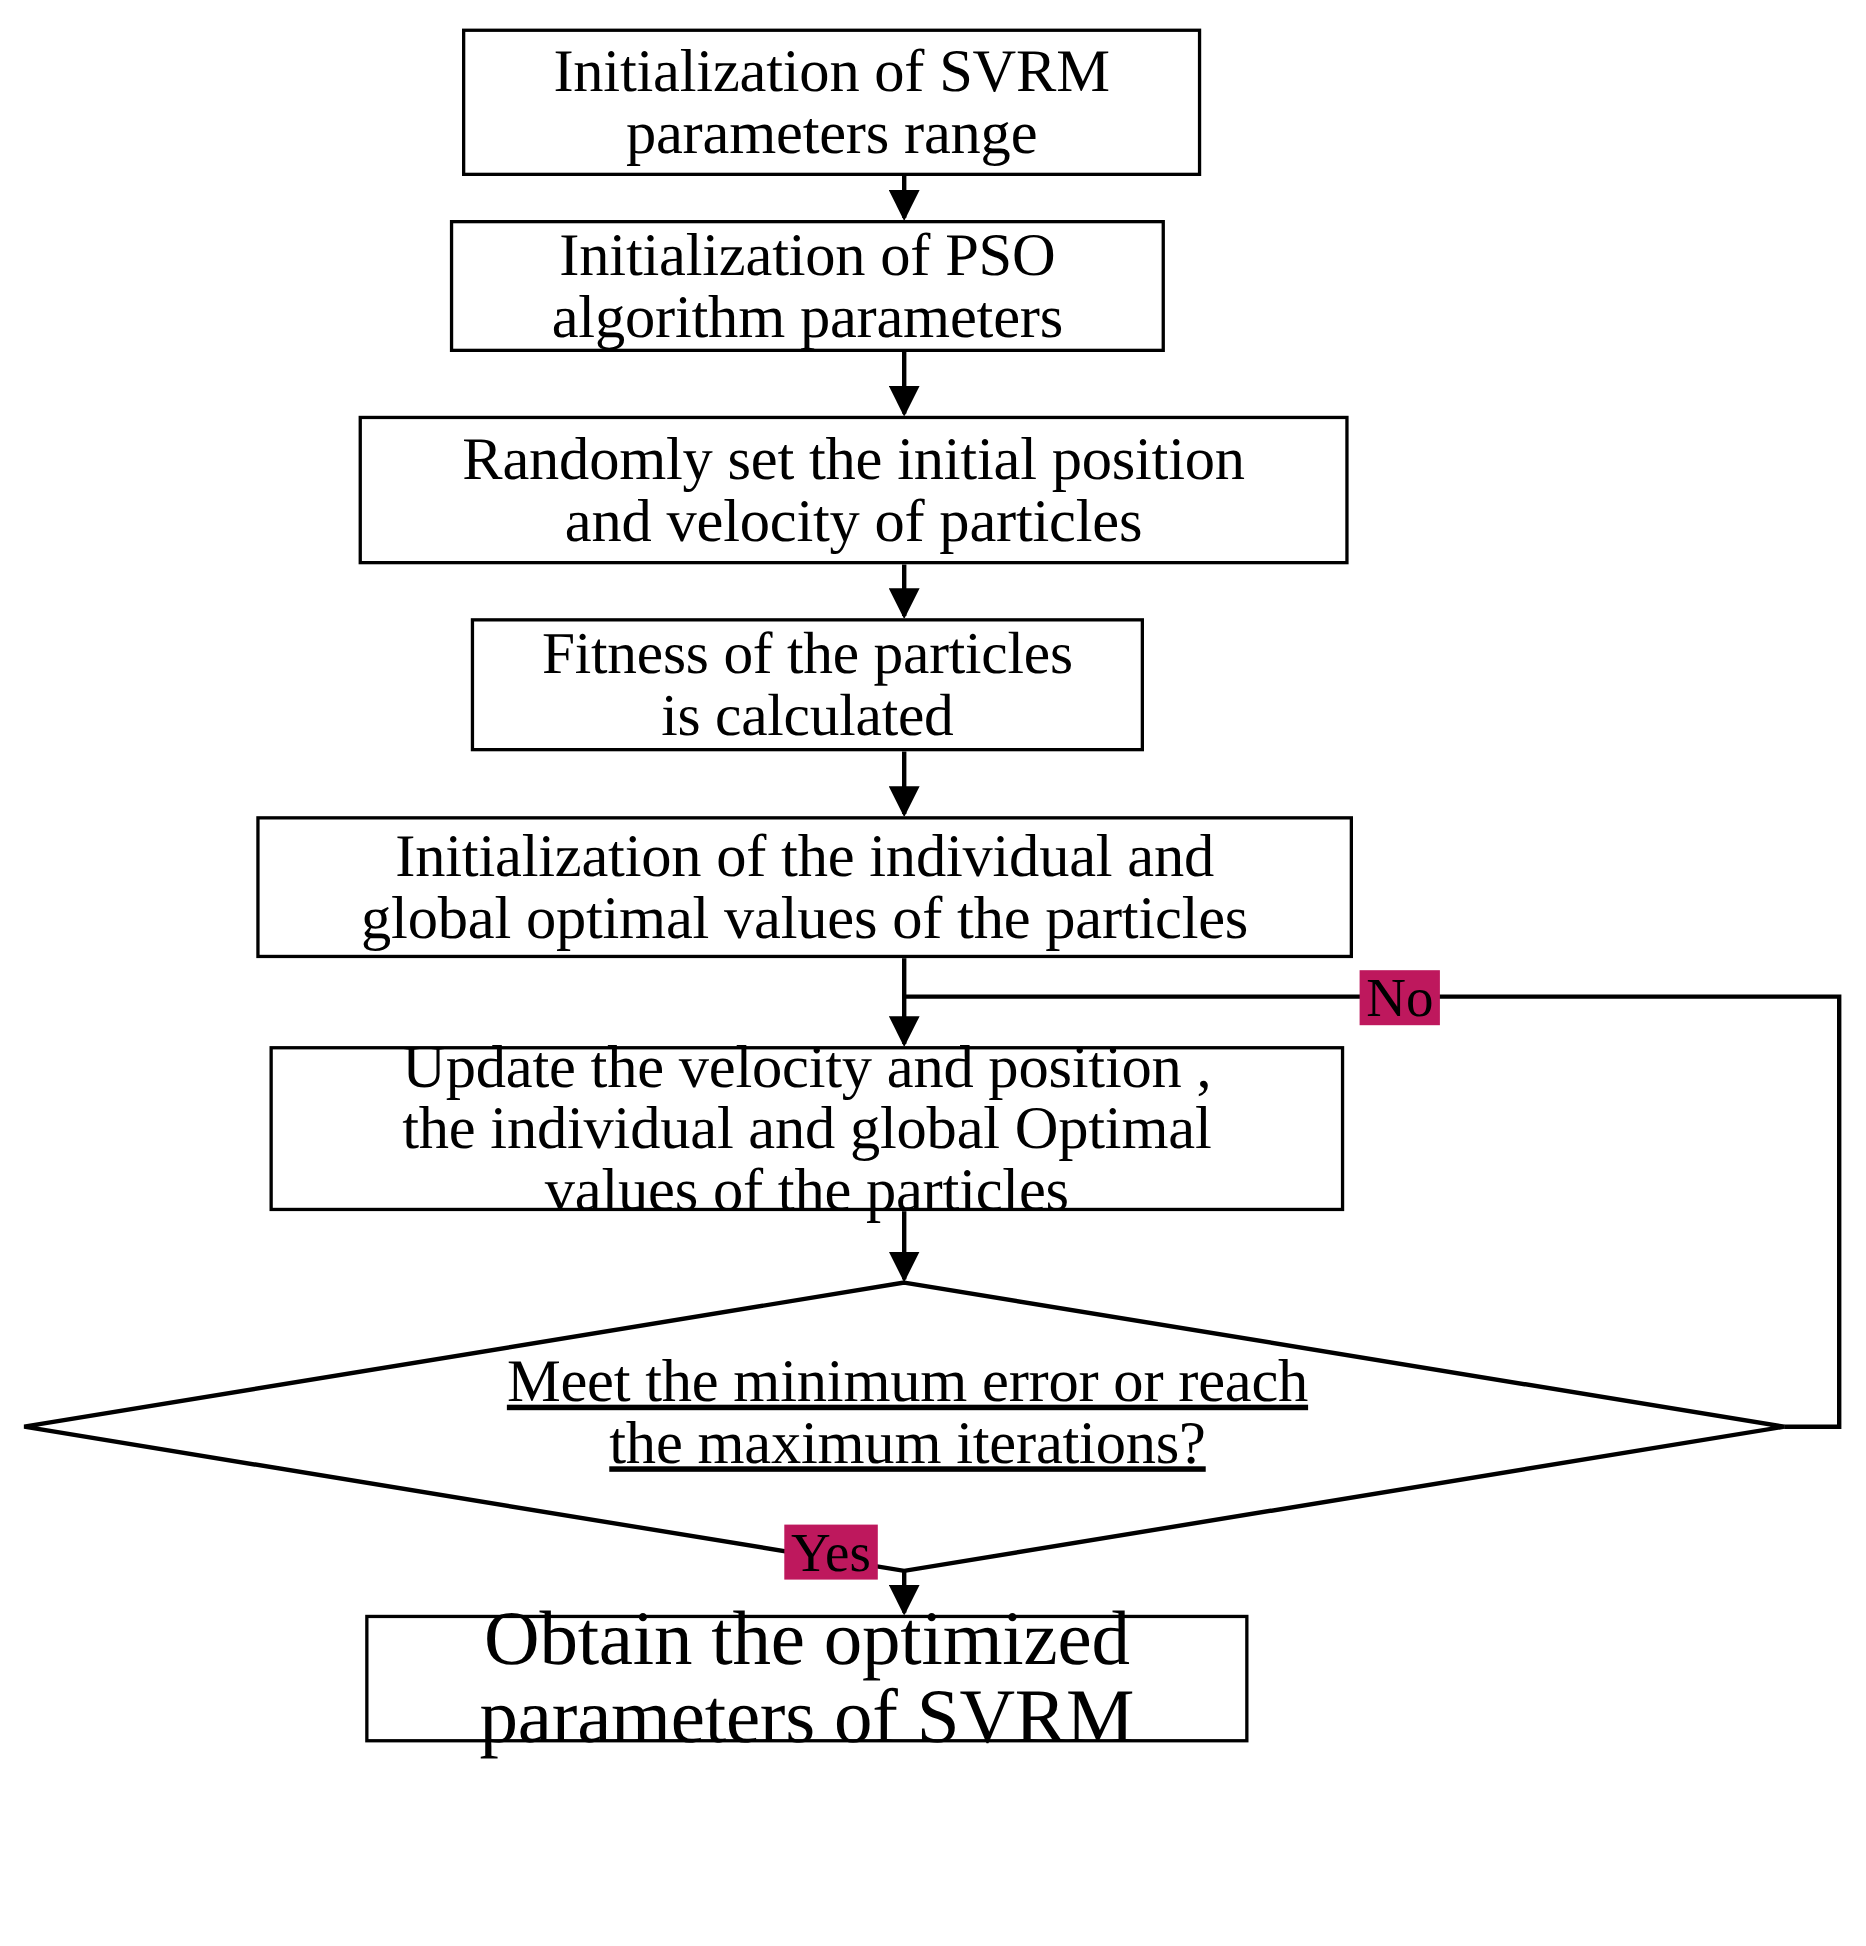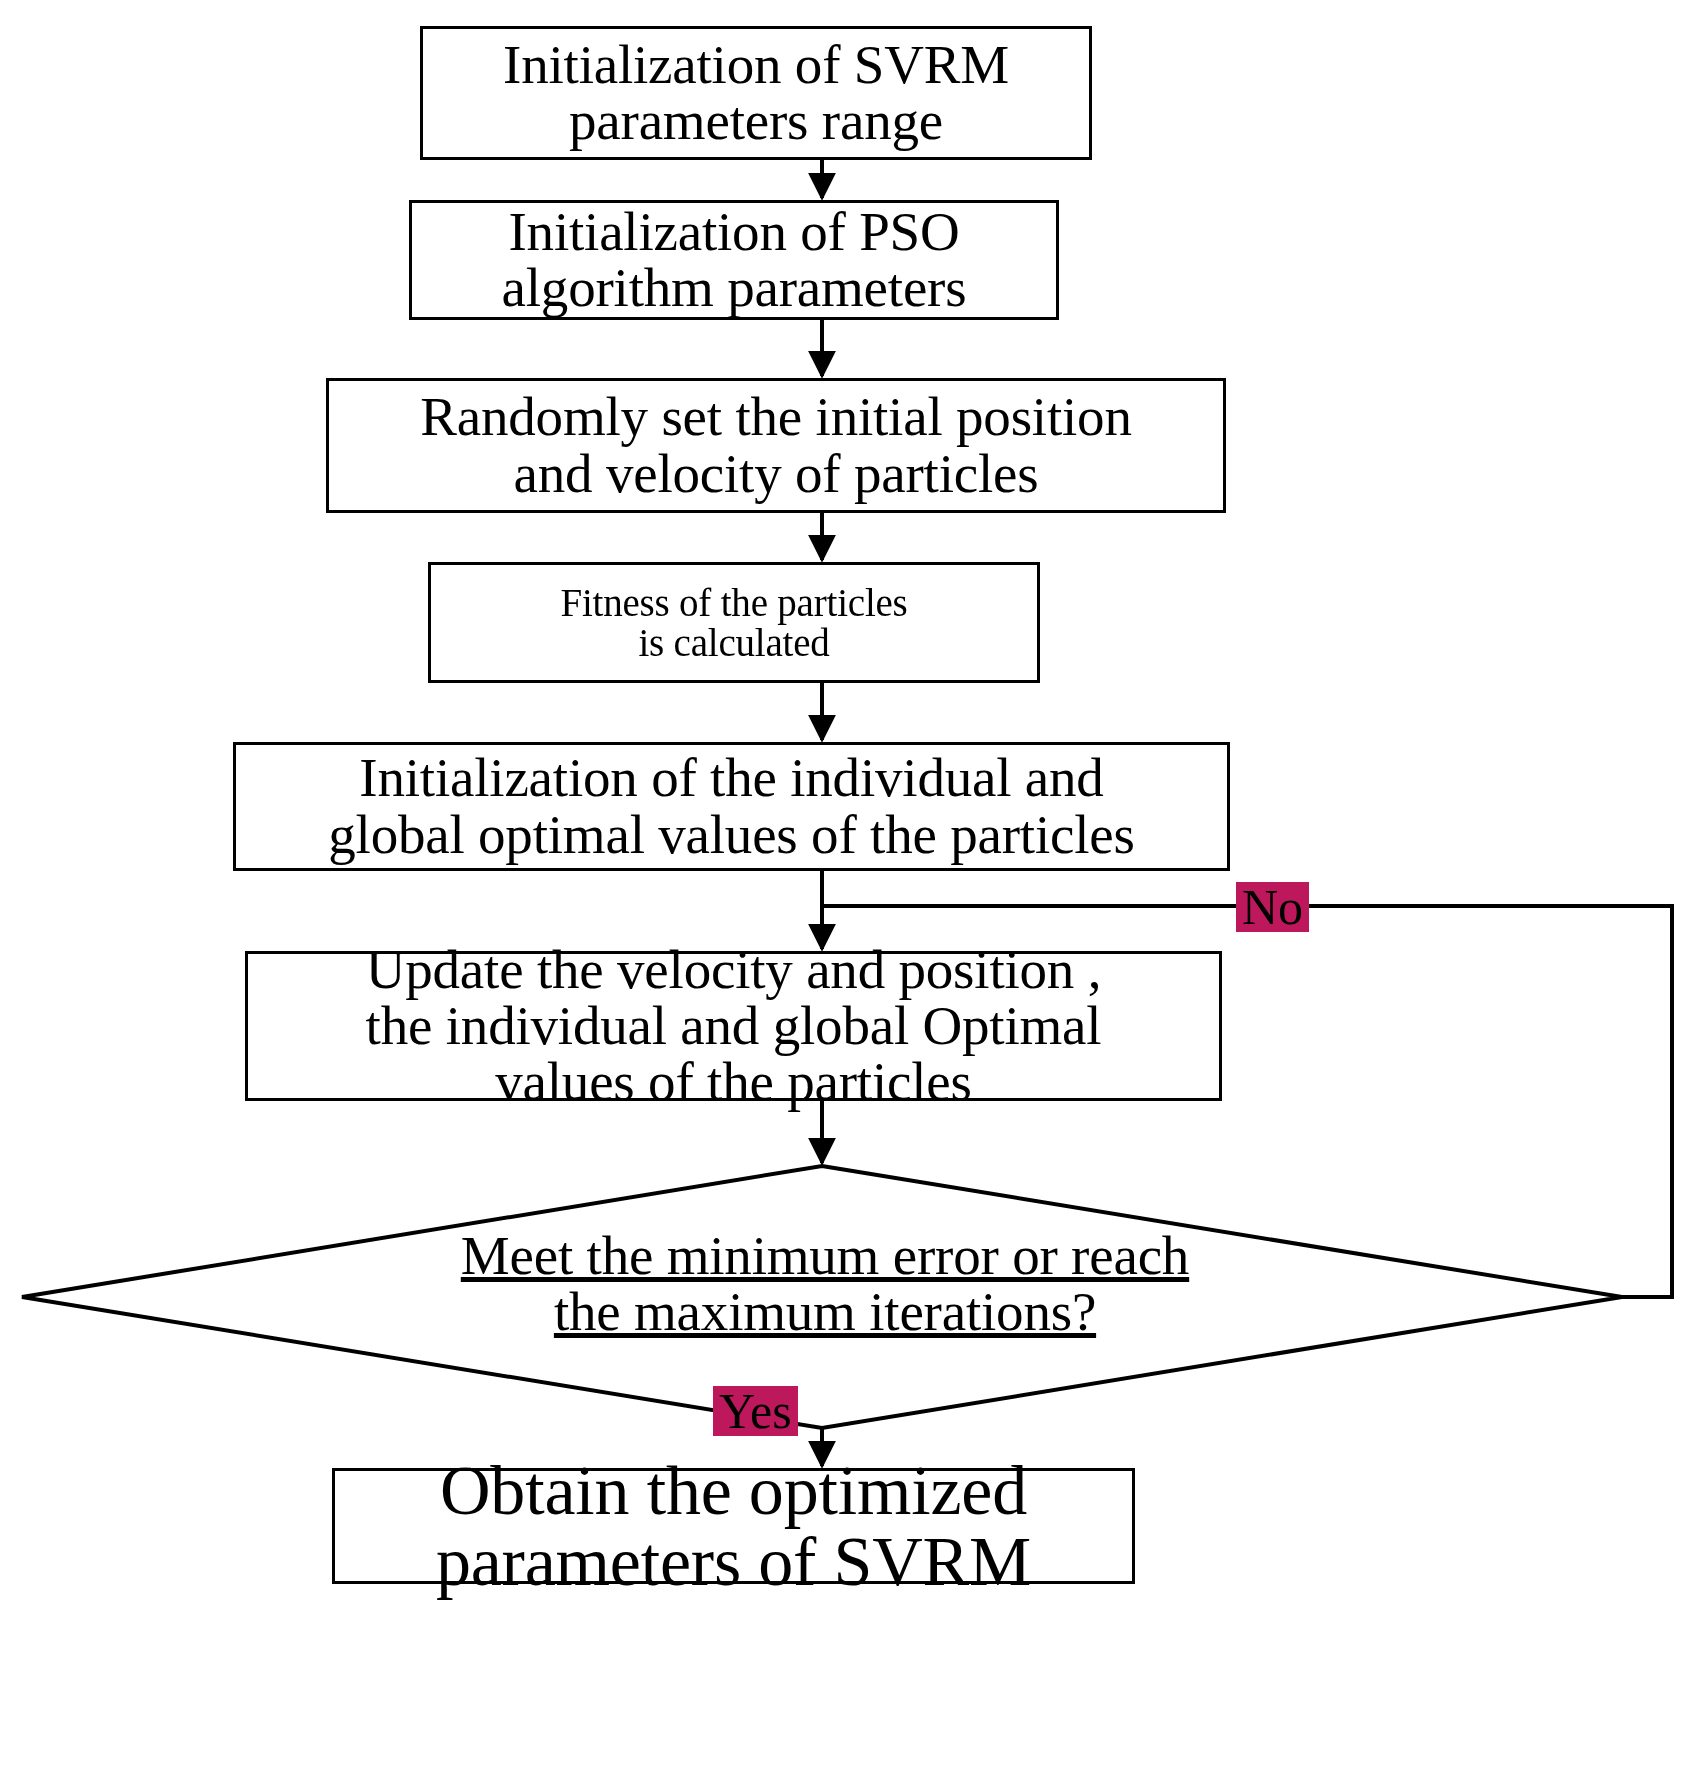--- a/index.html
+++ b/index.html
@@ -56,21 +56,21 @@
     position: absolute;
     text-align: center;
     line-height: 1.02;
     white-space: pre-line;
     letter-spacing: -0.2px;
   }
   
   #n1 { left:420px;  top:26px;   width:672px;  height:134px; font-size:55px; }
   #n2 { left:409px;  top:200px;  width:650px;  height:120px; font-size:55px; }
   #n3 { left:286px;  top:378px;  width:900px;  height:135px; font-size:55px;margin-left:40px; }
-  #n4 { left:428px;  top:562px;  width:612px;  height:121px; font-size:39px; }
+  #n4 { left:428px;  top:562px;  width:612px;  height:121px; font-size:54px; }
   #n5 { left:233px;  top:742px;  width:997px;  height:129px; font-size:55px; }
   #n6 { left:245px;  top:951px;  width:977px;  height:150px; font-size:55px; }
   #n7 { left:332px;  top:1468px; width:803px;  height:116px; font-size:70px; }
   #dtext { left:255px; top:1228px; width:1140px; font-size:55px;text-decoration:underline; }
   #lbl-no  { left:1236px; top:882px;  font-size:50px; }
   #lbl-yes { left:713px;  top:1386px; font-size:50px; }
 </style>
 </head>
 <body>
 

